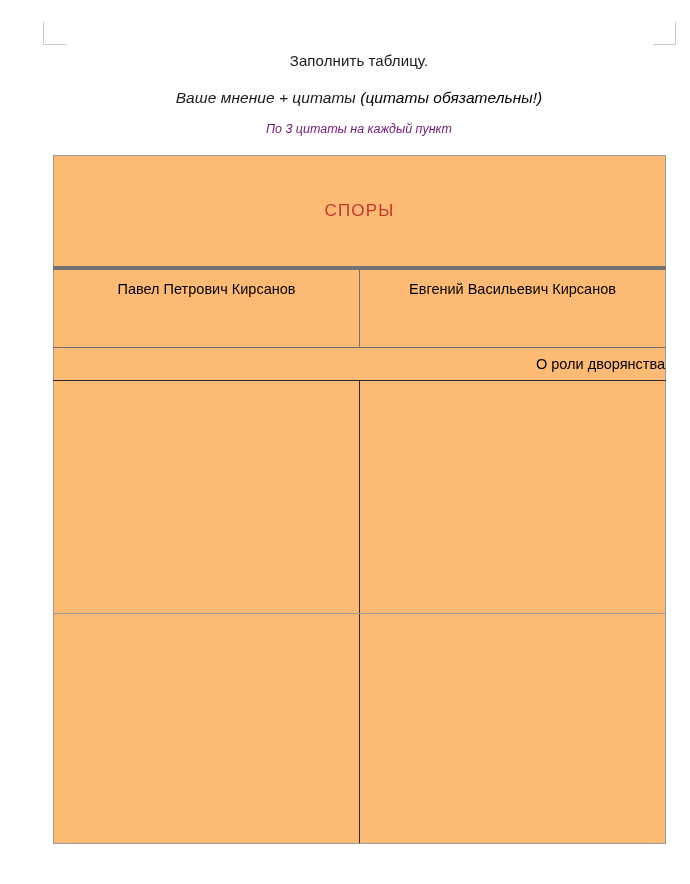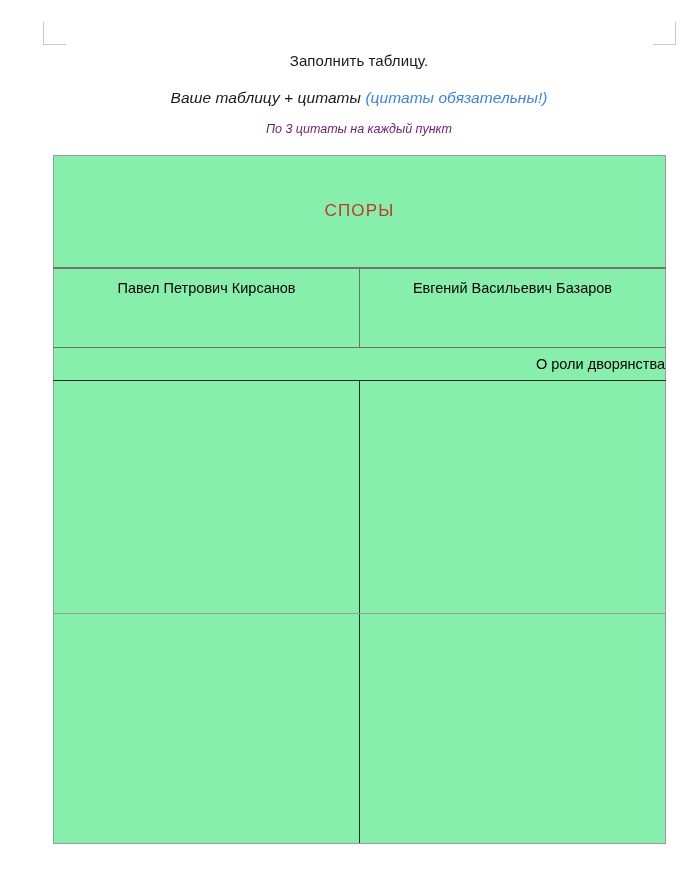--- a/index.html
+++ b/index.html
@@ -67,21 +67,21 @@
     letter-spacing: 0.1px;
   }
   .heading-2 {
     font-size: 15.5px;
     font-style: italic;
     color: #1a1a1a;
     margin-bottom: 15px;
     letter-spacing: 0.05px;
   }
   .heading-2 .accent {
-    color: #3b82f6;
+    color: #000000;
     font-style: italic;
   }
   .heading-3 {
     font-size: 12.5px;
     font-style: italic;
     color: #701a75;
   }
 
   
   .doc-table {
@@ -89,21 +89,21 @@
     left: 53px;
     top: 155px;
     width: 612px;
     border-collapse: collapse;
     table-layout: fixed;
   }
   .doc-table td {
     border: 1px solid #9a9a9a;
     padding: 0;
     vertical-align: middle;
-    background: #86efac;
+    background: #fdba74;
     box-sizing: border-box;
   }
 
   .row-title td {
     height: 112px;
     text-align: center;
     border-bottom: 1px solid #6f6f6f;
   }
   .cell-title-text {
     font-size: 17px;
@@ -111,21 +111,21 @@
     letter-spacing: 1.2px;
     text-align: center;
     display: block;
   }
 
   .row-names td {
     height: 80px;
     text-align: center;
     vertical-align: top;
     padding-top: 11px;
-    border-top: 2px solid #737373;
+    border-top: 4px solid #737373;
     border-bottom: 1px solid #6f6f6f;
   }
   .cell-name-text {
     font-size: 14.5px;
     color: #000000;
     display: block;
     text-align: center;
   }
   .col-left  { width: 306px; }
   .col-right { width: 306px; }
@@ -162,21 +162,21 @@
 <body>
 
 <div class="page">
 
   <div class="crop-mark tl"></div>
   <div class="crop-mark tr"></div>
 
   <div class="headings">
     <span class="heading-line heading-1">Заполнить таблицу.</span>
 
-    <span class="heading-line heading-2"><span>Ваше таблицу + цитаты </span><span class="accent">(цитаты обязательны!)</span></span>
+    <span class="heading-line heading-2"><span>Ваше мнение + цитаты </span><span class="accent">(цитаты обязательны!)</span></span>
 
     <span class="heading-line heading-3">По 3 цитаты на каждый пункт</span>
   </div>
 
   <table class="doc-table">
     <colgroup>
       <col class="col-left">
       <col class="col-right">
     </colgroup>
     <tbody>
@@ -185,21 +185,21 @@
         <td colspan="2">
           <span class="cell-title-text">СПОРЫ</span>
         </td>
       </tr>
 
       <tr class="row-names">
         <td class="col-left">
           <span class="cell-name-text">Павел Петрович Кирсанов</span>
         </td>
         <td class="col-right">
-          <span class="cell-name-text">Евгений Васильевич Базаров</span>
+          <span class="cell-name-text">Евгений Васильевич Кирсанов</span>
         </td>
       </tr>
 
       <tr class="row-section">
         <td colspan="2">
           <span class="cell-section-text">О роли дворянства</span>
         </td>
       </tr>
 
       <tr class="row-answers tall-1">

